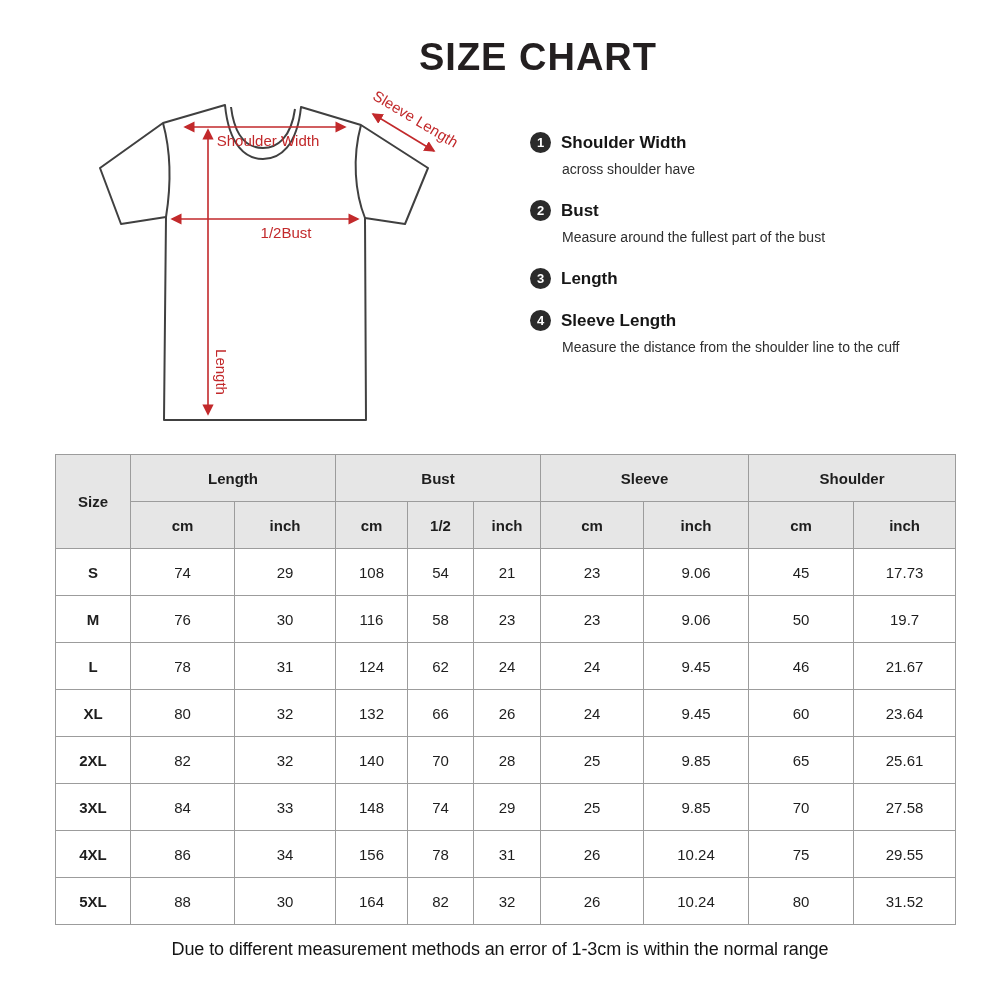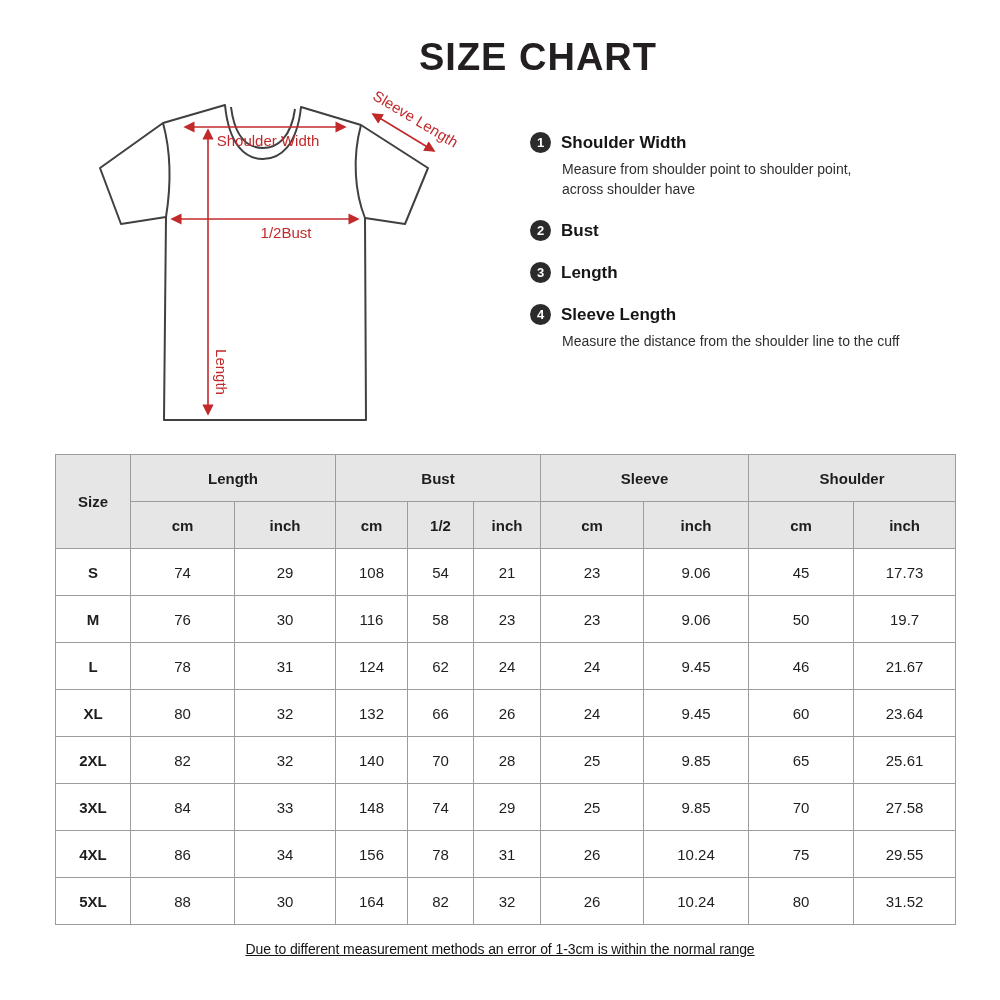--- a/index.html
+++ b/index.html
@@ -43,21 +43,21 @@
   }
   .size-table th,.size-table td{
     border:1px solid var(--border-gray);text-align:center;vertical-align:middle;
     font-size:15px;height:46px;padding:0;color:#1e1e1e;
   }
   .size-table thead th{background:var(--header-bg);font-weight:bold;font-size:15px;}
   .size-table tbody th{background:#fff;font-weight:bold;}
   .size-table tbody td{background:#fff;font-weight:normal;}
   
   .notes{position:absolute;left:0;top:936px;width:1000px;text-align:center;}
-  .note-line{font-size:14px;line-height:26px;color:#141414;letter-spacing:-0.1px;text-decoration:underline;}
+  .note-line{font-size:18px;line-height:26px;color:#141414;letter-spacing:-0.1px;}
 </style>
 </head>
 <body>
 
 <h1 class="page-title">SIZE CHART</h1>
 
 <svg class="diagram-svg" width="440" height="350" viewBox="0 0 440 350">
   <defs>
     <marker id="ah" viewBox="0 0 10 10" refX="8.5" refY="5" markerWidth="7" markerHeight="7" orient="auto-start-reverse">
       <path class="marker-head" d="M0,0 L10,5 L0,10 z"></path>
@@ -82,28 +82,30 @@
   <text class="red-label" x="337" y="34" text-anchor="middle" transform="rotate(31 337 30)">Sleeve Length</text>
 </svg>
 
 <div class="legend">
     <div class="legend-item">
       <div class="legend-head">
         <span class="badge">1</span>
         <span class="legend-heading">Shoulder Width</span>
       </div>
       <div class="legend-desc">
-        <div>Measure from shoulder point to shoulder point,</div>
         <div>across shoulder have</div>
       </div>
     </div>
     <div class="legend-item">
       <div class="legend-head">
         <span class="badge">2</span>
         <span class="legend-heading">Bust</span>
+      </div>
+      <div class="legend-desc">
+        <div>Measure around the fullest part of the bust</div>
       </div>
     </div>
     <div class="legend-item">
       <div class="legend-head">
         <span class="badge">3</span>
         <span class="legend-heading">Length</span>
       </div>
     </div>
     <div class="legend-item">
       <div class="legend-head">

